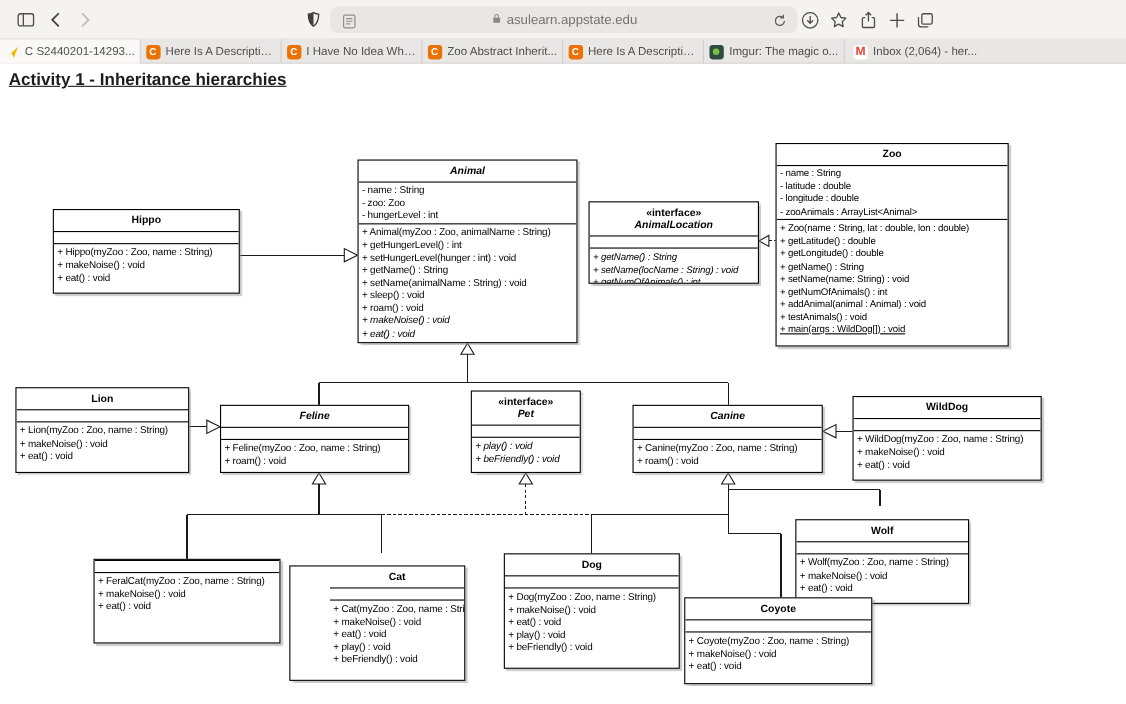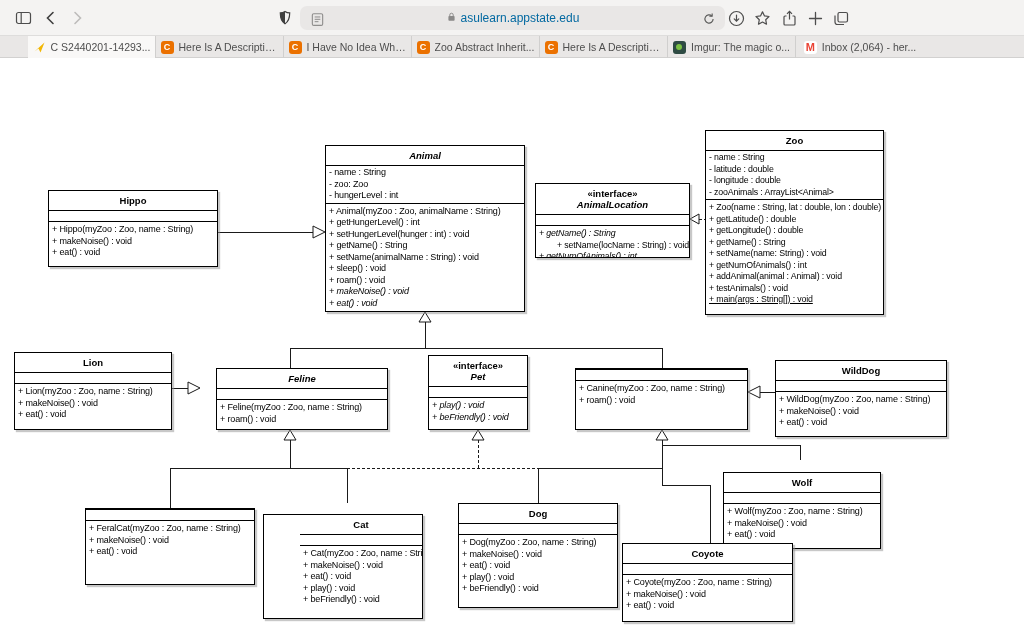--- a/index.html
+++ b/index.html
@@ -7,27 +7,27 @@
               font-family:"Liberation Sans", sans-serif; }
 
   
   .toolbar { position:absolute; left:0; top:0; width:1024px; height:36px;
              background:#f4f3f2; border-bottom:1px solid #dedddc; }
   .tb-icon { position:absolute; top:9px; width:18px; height:18px; display:flex;
              align-items:center; justify-content:center; cursor:default; }
   .url-field { position:absolute; left:300px; top:6px; width:425px; height:24px;
                background:#e9e7e6; border-radius:7px; display:flex; align-items:center;
                justify-content:center; }
-  .url-text { font-size:12px; color:#0369a1; display:flex; align-items:center; gap:4px; }
+  .url-text { font-size:12px; color:#737373; display:flex; align-items:center; gap:4px; }
   .reader-ic { position:absolute; left:8px; top:4px; }
   .refresh-ic { position:absolute; right:7px; top:4px; }
 
   
   .tabbar { position:absolute; left:0; top:36px; width:1024px; height:22px;
-            background:#e9e7e6; border-bottom:1px solid #d2d1d0; display:flex;padding-left:28px; }
+            background:#e9e7e6; border-bottom:1px solid #d2d1d0; display:flex; }
   .tab { width:128px; height:22px; display:flex; align-items:center; justify-content:center;
          gap:5px; border-right:1px solid #d0cfce; overflow:hidden; }
   .tab:last-child { border-right:none; }
   .tab.active { background:#f9f8f7; }
   .tab-label { font-size:10.5px; color:#4e4e4e; white-space:nowrap; overflow:hidden;
                text-overflow:ellipsis; max-width:100px; }
   .fav { width:13px; height:13px; border-radius:3px; flex:none; display:flex;
          align-items:center; justify-content:center; font-size:9px; font-weight:bold; }
   .fav-youtube { background:#f00; }
   .fav-youtube::after { content:""; width:0; height:0; border-left:5px solid #fff;
@@ -54,23 +54,23 @@
                flex:none; line-height:11px; }
   .uml-title.abstract { font-style:italic; }
   .uml-stereo { font-weight:bold; font-style:normal; }
   .uml-attrs { border-top:1px solid #000; min-height:11px; padding:1px 0 1px 3px; flex:none; }
   .uml-methods { border-top:1px solid #000; padding:2px 0 2px 3px; flex:1; }
   .uml-line { line-height:11.5px; white-space:nowrap; letter-spacing:-0.15px; }
   
   #box-hippo   { left:48px;  top:68px;  width:170px; height:77px; }
   #box-animal  { left:325px; top:23px;  width:200px; height:167px; }
   #box-animallocation { left:535px; top:61px; width:155px; height:75px; font-size:8.8px; }
-  #box-zoo     { left:705px; top:8px;   width:179px; height:185px; font-size:8.8px; }
+  #box-zoo     { left:705px; top:8px;   width:212px; height:185px; font-size:8.8px; }
   #box-lion    { left:14px;  top:230px; width:158px; height:78px; }
-  #box-feline  { left:216px; top:246px; width:172px; height:62px; }
+  #box-feline  { left:200px; top:246px; width:172px; height:62px; }
   #box-pet     { left:428px; top:233px; width:100px; height:75px; }
   #box-canine  { left:575px; top:246px; width:173px; height:62px; }
   #box-wilddog { left:775px; top:238px; width:172px; height:77px; }
   #box-wolf    { left:723px; top:338px; width:158px; height:77px;margin-top:12px; }
   #box-feralcat{ left:85px;  top:386px; width:170px; height:77px; }
   #box-cat     { left:263px; top:392px; width:160px; height:105px;padding-left:36px; }
   #box-dog     { left:458px; top:381px; width:160px; height:105px; }
   #box-coyote  { left:622px; top:421px; width:171px; height:79px; }
 </style>
 </head>
@@ -185,20 +185,21 @@
     <span class="fav fav-imgur"></span>
     <span class="tab-label">Imgur: The magic o...</span>
   </div>
   <div class="tab">
     <span class="fav fav-gmail">M</span>
     <span class="tab-label">Inbox (2,064) - her...</span>
   </div>
 </div>
 
 <div class="content">
+  <div class="page-title">Activity 1 - Inheritance hierarchies</div>
 
   <div class="diagram">
     <svg class="connectors" width="1024" height="518" viewBox="0 0 1024 518">
       <g stroke="#1a1a1a" stroke-width="1" fill="none" shape-rendering="crispEdges">
 
         <path d="M218 110 H313"></path>
 
         <path d="M425 200 V226 M290 226 H662 M290 226 V246 M662 226 V246"></path>
 
         <path d="M172 266 H188"></path>
@@ -256,21 +257,21 @@
     </div>
 
     <div class="uml-box" id="box-animallocation">
       <div class="uml-title abstract">
         <div class="uml-stereo">«interface»</div>
         <div>AnimalLocation</div>
       </div>
       <div class="uml-attrs"></div>
       <div class="uml-methods">
           <div class="uml-line" style="font-style: italic;">+ getName() : String</div>
-          <div class="uml-line" style=" text-align: right;">+ setName(locName : String) : void</div>
+          <div class="uml-line" style="font-style: italic;">+ setName(locName : String) : void</div>
           <div class="uml-line" style="font-style: italic;">+ getNumOfAnimals() : int</div>
         </div>
     </div>
 
     <div class="uml-box" id="box-zoo">
       <div class="uml-title">Zoo</div>
       <div class="uml-attrs">
           <div class="uml-line">- name : String</div>
           <div class="uml-line">- latitude : double</div>
           <div class="uml-line">- longitude : double</div>
@@ -278,21 +279,21 @@
         </div>
       <div class="uml-methods">
           <div class="uml-line">+ Zoo(name : String, lat : double, lon : double)</div>
           <div class="uml-line">+ getLatitude() : double</div>
           <div class="uml-line">+ getLongitude() : double</div>
           <div class="uml-line">+ getName() : String</div>
           <div class="uml-line">+ setName(name: String) : void</div>
           <div class="uml-line">+ getNumOfAnimals() : int</div>
           <div class="uml-line">+ addAnimal(animal : Animal) : void</div>
           <div class="uml-line">+ testAnimals() : void</div>
-          <div class="uml-line" style="text-decoration: underline;">+ main(args : String[]) : void</div>
+          <div class="uml-line" style="text-decoration: underline;">+ main(args : WildDog[]) : void</div>
         </div>
     </div>
 
     <div class="uml-box" id="box-lion">
       <div class="uml-title">Lion</div>
       <div class="uml-attrs"></div>
       <div class="uml-methods">
           <div class="uml-line">+ Lion(myZoo : Zoo, name : String)</div>
           <div class="uml-line">+ makeNoise() : void</div>
           <div class="uml-line">+ eat() : void</div>
@@ -314,20 +315,21 @@
         <div>Pet</div>
       </div>
       <div class="uml-attrs"></div>
       <div class="uml-methods">
           <div class="uml-line" style="font-style: italic;">+ play() : void</div>
           <div class="uml-line" style="font-style: italic;">+ beFriendly() : void</div>
         </div>
     </div>
 
     <div class="uml-box" id="box-canine">
+      <div class="uml-title abstract">Canine</div>
       <div class="uml-attrs"></div>
       <div class="uml-methods">
           <div class="uml-line">+ Canine(myZoo : Zoo, name : String)</div>
           <div class="uml-line">+ roam() : void</div>
         </div>
     </div>
 
     <div class="uml-box" id="box-wilddog">
       <div class="uml-title">WildDog</div>
       <div class="uml-attrs"></div>

